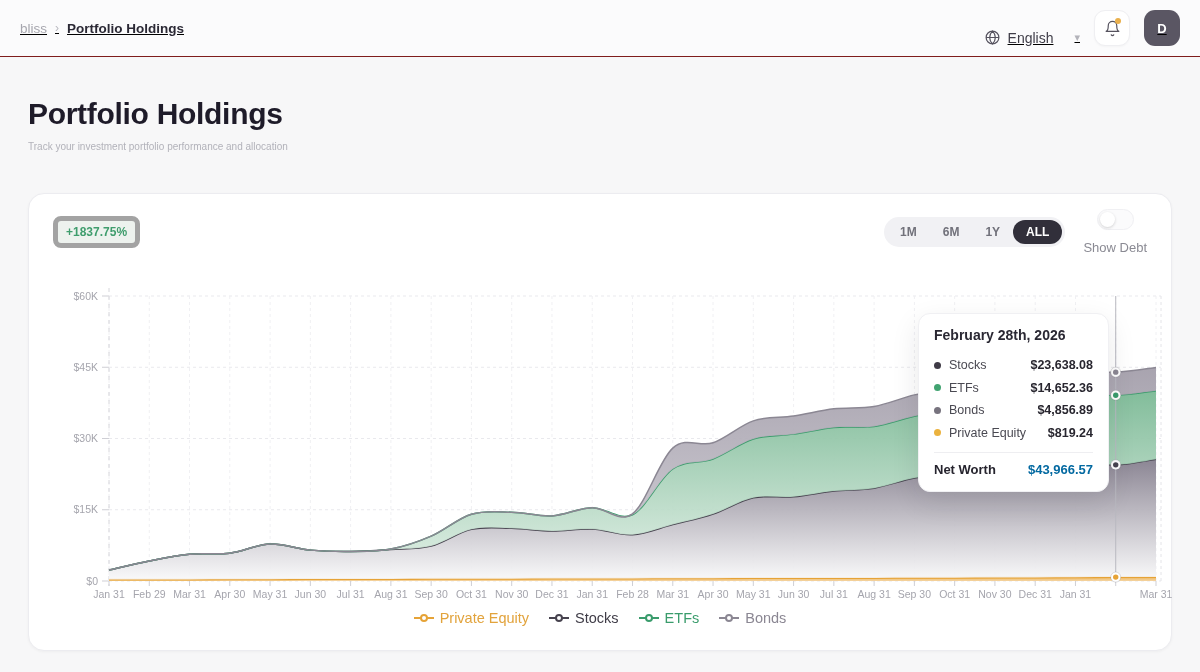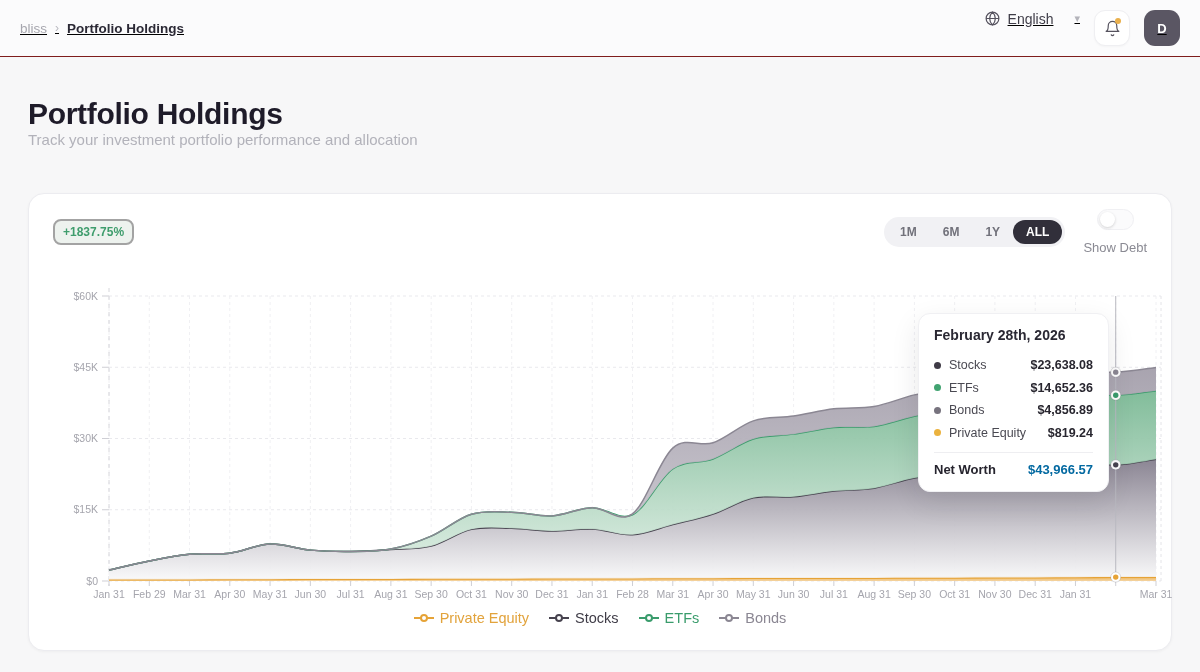--- a/index.html
+++ b/index.html
@@ -6,46 +6,46 @@
   html,body { width:1200px; height:672px; overflow:hidden; background:#f7f7f8;
               font-family:"Liberation Sans", sans-serif; }
 
   
   .topbar { height:57px; background:#fbfbfc; border-bottom:1px solid #7f1d1d;
             display:flex; align-items:center; justify-content:space-between; padding:0 20px;text-decoration:underline; }
   .crumbs { display:flex; align-items:center; gap:8px; font-size:13.5px; }
   .crumb-root { color:#a7a7af; }
   .crumb-sep  { color:#b9b9c0; font-size:12px; }
   .crumb-cur  { color:#2b2935; font-weight:600; }
-  .top-right { display:flex; align-items:flex-start; gap:14px; }
+  .top-right { display:flex; align-items:flex-end; gap:14px; }
   .lang { display:flex; align-items:center; gap:7px; font-size:14px; color:#3f3d48; cursor:pointer; }
   .lang .chev { color:#b3b3ba; font-size:11px; margin-left:14px; }
   .icon-btn { width:36px; height:36px; border-radius:11px; background:#ffffff;
               border:1px solid #efeff2; display:flex; align-items:center; justify-content:center;
               position:relative; cursor:pointer; box-shadow:0 1px 2px rgba(20,20,30,.03); }
   .badge-dot { position:absolute; top:7px; right:8px; width:6px; height:6px; border-radius:50%;
                background:#eab04c; }
   .avatar { width:36px; height:36px; border-radius:11px; background:#5a5663; color:#fff;
             display:flex; align-items:center; justify-content:center; font-size:13px; font-weight:700; }
 
   
   .page-head { padding:40px 28px 0; }
   .page-title { font-size:30px; font-weight:700; color:#1e1b29; letter-spacing:-.3px; }
-  .page-sub { font-size:15px; color:#b2b2ba; }
+  .page-sub { margin-top:10px; font-size:10px; color:#b2b2ba; }
 
   
   .card { position:absolute; left:28px; top:193px; width:1144px; height:458px;
           background:#ffffff; border:1px solid #ececf0; border-radius:16px;
           box-shadow:0 1px 3px rgba(20,20,35,.04); }
   .card-head { position:absolute; left:24px; right:24px; top:18px; height:40px;
                display:flex; align-items:center; justify-content:space-between; }
   .value-wrap { display:flex; align-items:center; gap:12px; }
   .net-worth { font-size:28px; font-weight:700; color:#1c1a24; letter-spacing:-.4px; }
   .pct-badge { font-size:12px; font-weight:700; color:#3f9d6d; background:#edf2ee;
-               border:2px solid #a3a3a3; border-radius:8px; padding:4px 8px; }
+               border:5px solid #a3a3a3; border-radius:8px; padding:4px 8px; }
   .controls { display:flex; align-items:center; gap:18px; }
   .range-group { display:flex; align-items:center; background:#f1f1f4; border-radius:17px; padding:3px; height:30px; }
   .range-btn { border:none; background:transparent; font-family:inherit; font-size:12px; font-weight:700;
                color:#71717a; padding:5px 13px; border-radius:13px; cursor:pointer; }
   .range-btn.active { background:#312f3a; color:#ffffff; }
   .toggle-wrap { display:flex; align-items:center; gap:10px;flex-direction:column; }
   .switch { width:37px; height:21px; border-radius:11px; background:#fbfbfc; border:1px solid #f0f0f3;
             position:relative; cursor:pointer; }
   .switch .knob { position:absolute; left:2px; top:2px; width:15px; height:15px; border-radius:50%;
                   background:#ffffff; box-shadow:0 1px 3px rgba(20,20,30,.18); }

